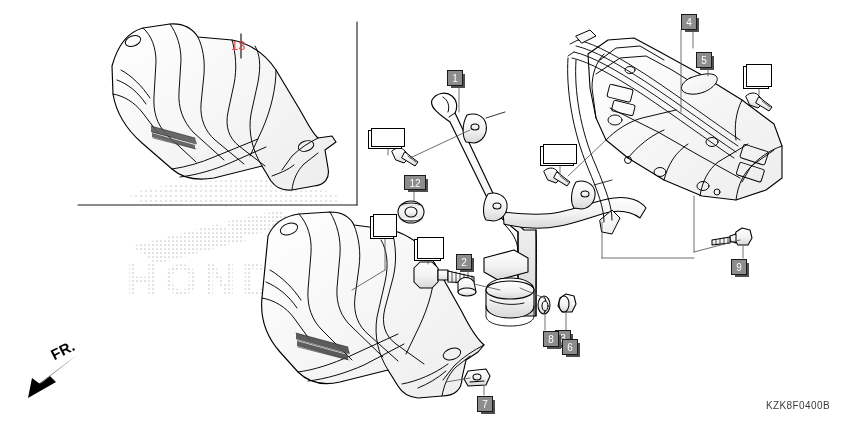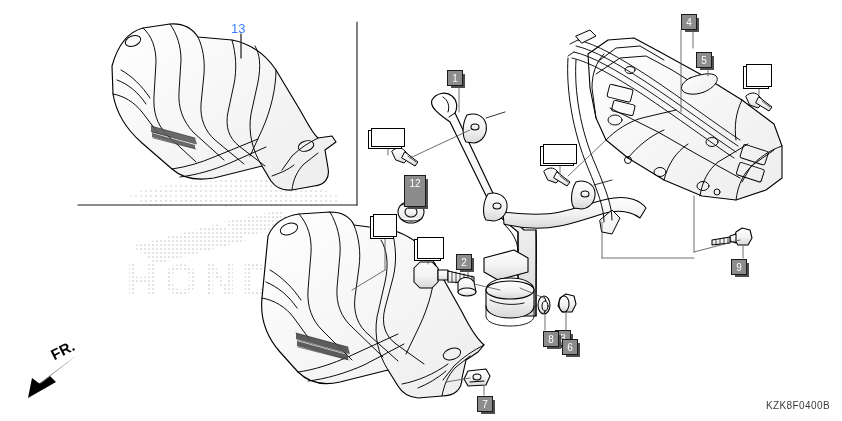--- a/index.html
+++ b/index.html
@@ -6,21 +6,21 @@
   body{width:842px;height:421px;overflow:hidden;font-family:"Liberation Sans",sans-serif;}
   #sheet{position:relative;width:842px;height:421px;background:#ffffff;}
   #art{position:absolute;left:0;top:0;width:842px;height:421px;}
 
   .callout{position:absolute;box-sizing:border-box;}
   .callout.num{background:#8c8c8c;border:1px solid #1a1a1a;color:#ffffff;
     font-size:10px;line-height:14px;text-align:center;font-family:"Liberation Sans",sans-serif;
     box-shadow:3px 3px 0 -1px #4d4d4d;}
   .callout.blank{background:#ffffff;border:1.4px solid #000000;
     box-shadow:-3px 2px 0 -1px #ffffff, -3px 2px 0 0 #000000;}
-  .plainnum{position:absolute;font-size:13px;color:#3b82f6;font-family:"Liberation Sans",sans-serif;}
+  .plainnum{position:absolute;font-size:13px;color:#ef4444;font-family:"Liberation Sans",sans-serif;margin-top:17px;}
 
   #partno{position:absolute;right:12px;bottom:10px;font-size:10px;color:#3c3c3c;
     letter-spacing:.4px;font-family:"Liberation Sans",sans-serif;margin-left:46px;}
   #frlabel{position:absolute;left:48px;top:348px;font-size:15px;font-weight:bold;color:#000;
     transform:rotate(-27deg);transform-origin:left top;font-family:"Liberation Sans",sans-serif;}
 </style>
 </head>
 <body>
 
 <div id="sheet">
@@ -358,21 +358,21 @@
   <div id="callout-layer">
       <div class="callout num" style="left: 447px; top: 70px; width: 16px; height: 16px; line-height: 15px;">1</div>
       <div class="callout num" style="left: 456px; top: 254px; width: 16px; height: 16px; line-height: 15px;">2</div>
       <div class="callout num" style="left: 555px; top: 330px; width: 16px; height: 16px; line-height: 15px;">3</div>
       <div class="callout num" style="left: 681px; top: 14px; width: 16px; height: 16px; line-height: 15px;">4</div>
       <div class="callout num" style="left: 696px; top: 52px; width: 16px; height: 16px; line-height: 15px;">5</div>
       <div class="callout num" style="left: 562px; top: 339px; width: 16px; height: 16px; line-height: 15px;">6</div>
       <div class="callout num" style="left: 477px; top: 396px; width: 16px; height: 16px; line-height: 15px;">7</div>
       <div class="callout num" style="left: 543px; top: 331px; width: 16px; height: 16px; line-height: 15px;">8</div>
       <div class="callout num" style="left: 731px; top: 259px; width: 16px; height: 16px; line-height: 15px;">9</div>
-      <div class="callout num" style="left: 404px; top: 175px; width: 22px; height: 32px; line-height: 15px;">12</div>
+      <div class="callout num" style="left: 404px; top: 175px; width: 22px; height: 15px; line-height: 15px;">12</div>
       <div class="callout blank" style="left: 371px; top: 128px; width: 34px; height: 19px;"></div>
       <div class="callout blank" style="left: 373px; top: 214px; width: 24px; height: 23px;"></div>
       <div class="callout blank" style="left: 417px; top: 237px; width: 27px; height: 22px;"></div>
       <div class="callout blank" style="left: 543px; top: 144px; width: 34px; height: 20px;"></div>
       <div class="callout blank" style="left: 746px; top: 64px; width: 26px; height: 23px;"></div>
       <div class="plainnum" style="left: 231px; top: 21px;">13</div>
     </div>
 
   <svg style="position:absolute;left:20px;top:352px;width:64px;height:48px;">
     <polygon points="58,2 30,24 36,30 8,46 12,26 20,32 48,10" fill="#000"></polygon>

